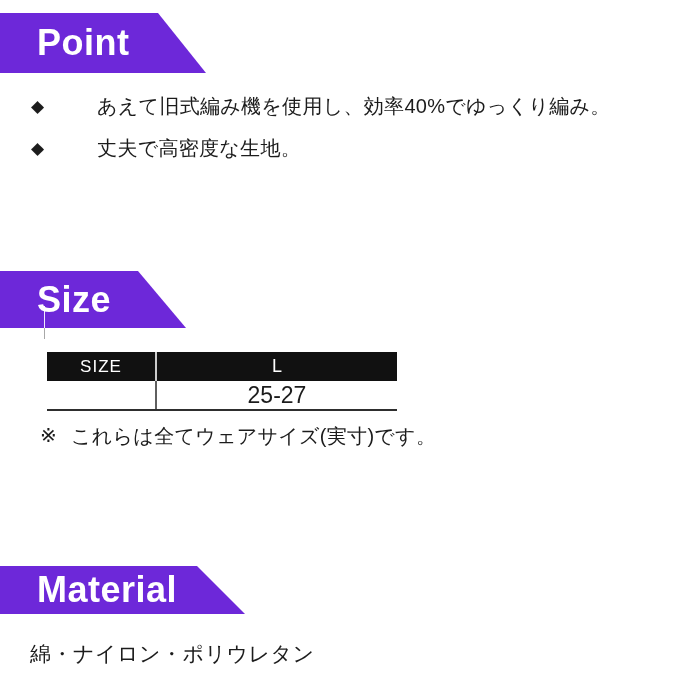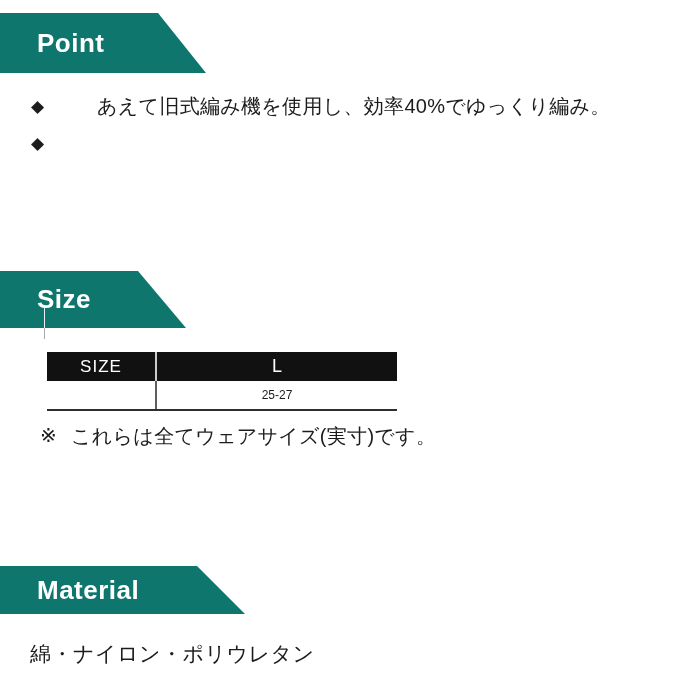--- a/index.html
+++ b/index.html
@@ -9,24 +9,24 @@
     font-family: "Liberation Sans", "DejaVu Sans", sans-serif;
     position: relative;
     overflow: hidden;
   }
   .page { position: absolute; inset: 0; width: 700px; height: 700px; background: #ffffff; }
 
   
   .banner {
     position: absolute;
     left: 0;
-    background: #0f766e;
+    background: #6d28d9;
     color: #ffffff;
     font-weight: bold;
-    font-size: 26px;
+    font-size: 36px;
     letter-spacing: 0.5px;
     padding-left: 37px;
     clip-path: polygon(0 0, calc(100% - 48px) 0, 100% 100%, 0 100%);
     display: flex;
     align-items: center;
   }
   .banner-point    { top: 13px;  width: 206px; height: 60px; }
   .banner-size     { top: 271px; width: 186px; height: 57px; }
   .banner-material { top: 566px; width: 245px; height: 48px; }
 
@@ -97,21 +97,21 @@
     display: flex;
     height: 30px;
     border-bottom: 2px solid #2e2e2e;
     color: #1c1c1c;
   }
   .cell-data-left { width: 108px; }
   .cell-data-right {
     flex: 1;
     text-align: center;
     line-height: 29px;
-    font-size: 12px;
+    font-size: 23px;
     border-left: 2px solid #5f5f5f;
   }
 
   
   .size-note {
     position: absolute;
     left: 40px; top: 423px;
     display: flex;
     color: #1c1c1c;
     font-size: 20px;
@@ -136,20 +136,21 @@
   <div class="banner banner-point">
     <span>Point</span>
   </div>
 
   <div class="bullet-row bullet-row-1">
     <span class="diamond">◆</span>
     <span class="bullet-text">あえて旧式編み機を使用し、効率40%でゆっくり編み。</span>
   </div>
   <div class="bullet-row bullet-row-2">
     <span class="diamond">◆</span>
+    <span class="bullet-text">丈夫で高密度な生地。</span>
   </div>
 
   <div class="banner banner-size">
     <span>Size</span>
   </div>
   <div class="artifact-line-white"></div>
   <div class="artifact-line-gray"></div>
 
   <div class="size-table">
     <div class="header-row">

